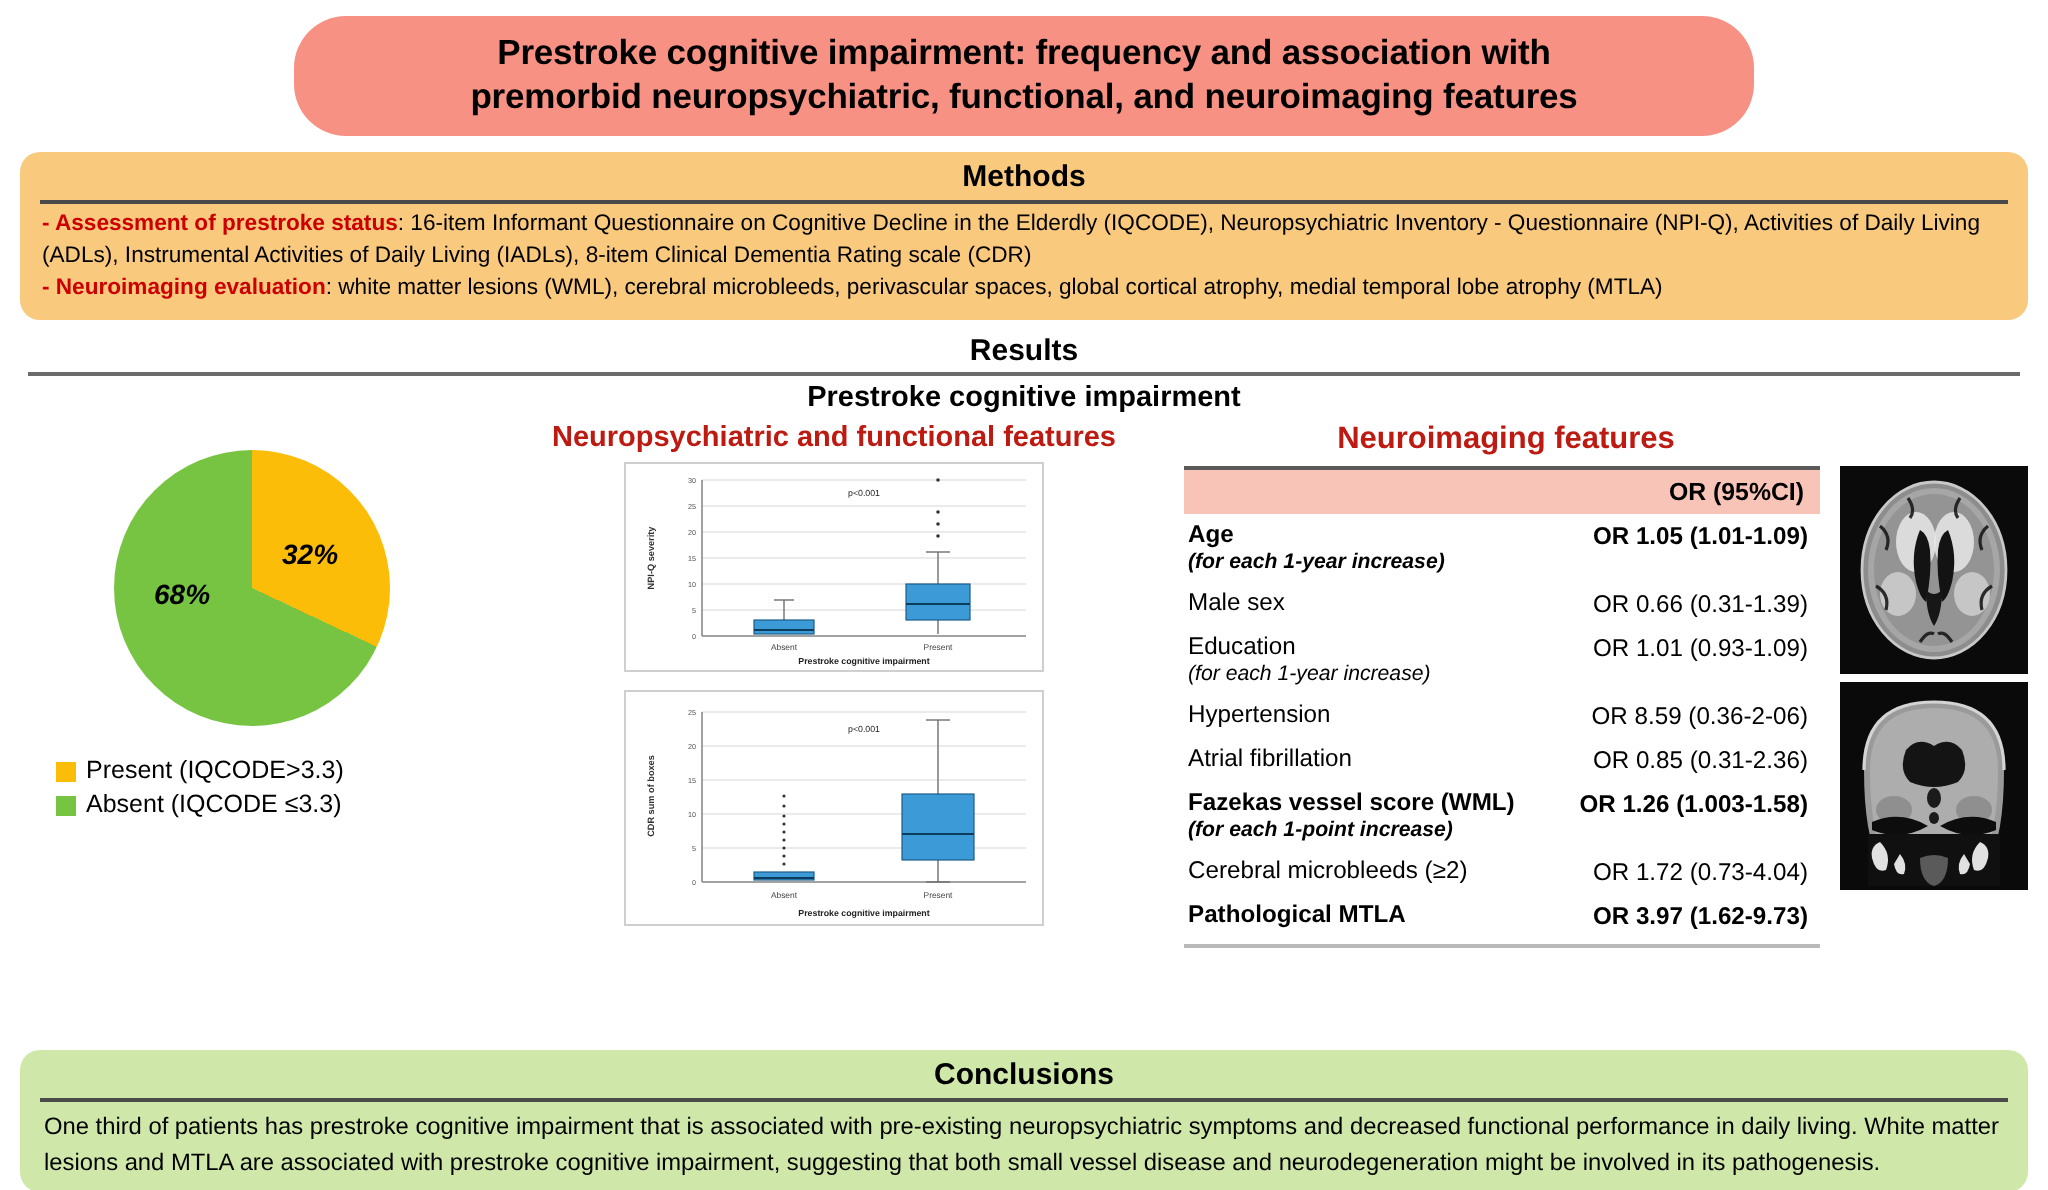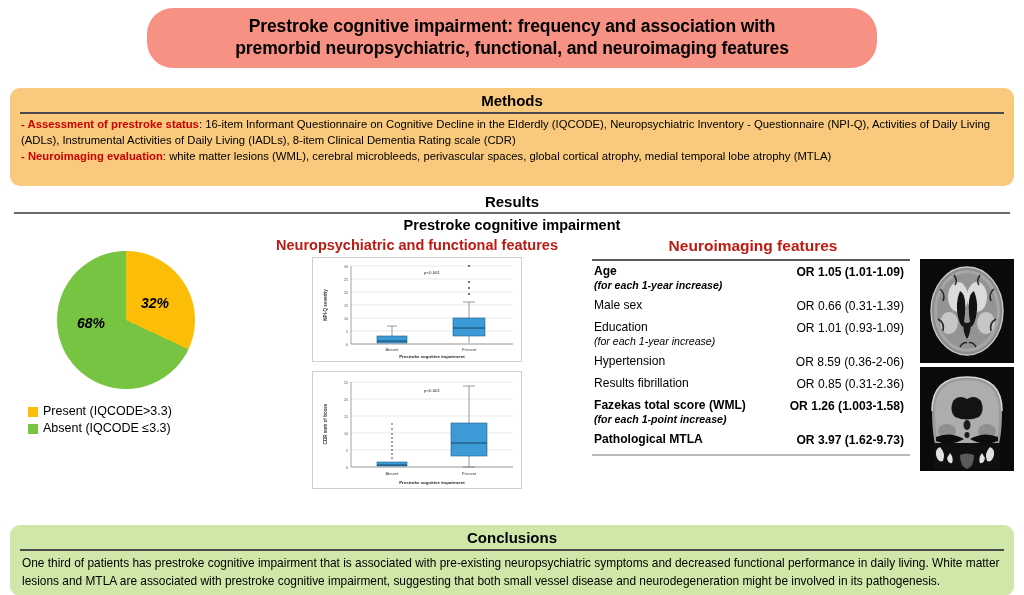--- a/index.html
+++ b/index.html
@@ -25,24 +25,24 @@
   .title-band .line {
     font-weight: bold;
     font-size: 17.5px;
     line-height: 22px;
     letter-spacing: -0.1px;
     color: #000;
   }
 
   
   .methods-band {
-    margin-top: 20px;
+    margin-top: 8px;
     background: #F9C97E;
     border-radius: 10px;
-    padding: 4px 8px 22px;
+    padding: 4px 8px 8px;
   }
   .band-head {
     text-align: center;
     font-weight: bold;
     font-size: 15px;
     padding-bottom: 2px;
   }
   .band-rule { border-top: 2px solid #4a4a4a; margin: 1px 2px 3px; }
   .methods-body { font-size: 11.3px; line-height: 15.8px; padding: 0 3px; }
   .methods-body .redb { color: #CC0000; font-weight: bold; }
@@ -285,20 +285,21 @@
           <text x="119" y="20" fill="#222" font-family="Liberation Sans, sans-serif" font-size="4.4" text-anchor="middle">p&lt;0.001</text>
         </svg>
       </div>
     </div>
 
     <div class="panel-right">
       <div style="flex:1;">
         <div class="panel-title">Neuroimaging features</div>
         <div class="or-table">
           <div class="or-rule-top"></div>
+          <div class="or-header">OR (95%CI)</div>
           <div>
             <div class="or-row bold">
               <div class="or-name">
                 <span>Age</span>
                 <span class="sub">(for each 1-year increase)</span>
               </div>
               <div class="or-val">OR 1.05 (1.01-1.09)</div>
             </div>
             <div class="or-row">
               <div class="or-name">
@@ -314,30 +315,36 @@
               <div class="or-val">OR 1.01 (0.93-1.09)</div>
             </div>
             <div class="or-row">
               <div class="or-name">
                 <span>Hypertension</span>
               </div>
               <div class="or-val">OR 8.59 (0.36-2-06)</div>
             </div>
             <div class="or-row">
               <div class="or-name">
-                <span>Results fibrillation</span>
+                <span>Atrial fibrillation</span>
               </div>
               <div class="or-val">OR 0.85 (0.31-2.36)</div>
             </div>
             <div class="or-row bold">
               <div class="or-name">
-                <span>Fazekas total score (WML)</span>
+                <span>Fazekas vessel score (WML)</span>
                 <span class="sub">(for each 1-point increase)</span>
               </div>
               <div class="or-val">OR 1.26 (1.003-1.58)</div>
+            </div>
+            <div class="or-row">
+              <div class="or-name">
+                <span>Cerebral microbleeds (≥2)</span>
+              </div>
+              <div class="or-val">OR 1.72 (0.73-4.04)</div>
             </div>
             <div class="or-row bold">
               <div class="or-name">
                 <span>Pathological MTLA</span>
               </div>
               <div class="or-val">OR 3.97 (1.62-9.73)</div>
             </div>
           </div>
           <div class="or-rule-bot"></div>
         </div>

